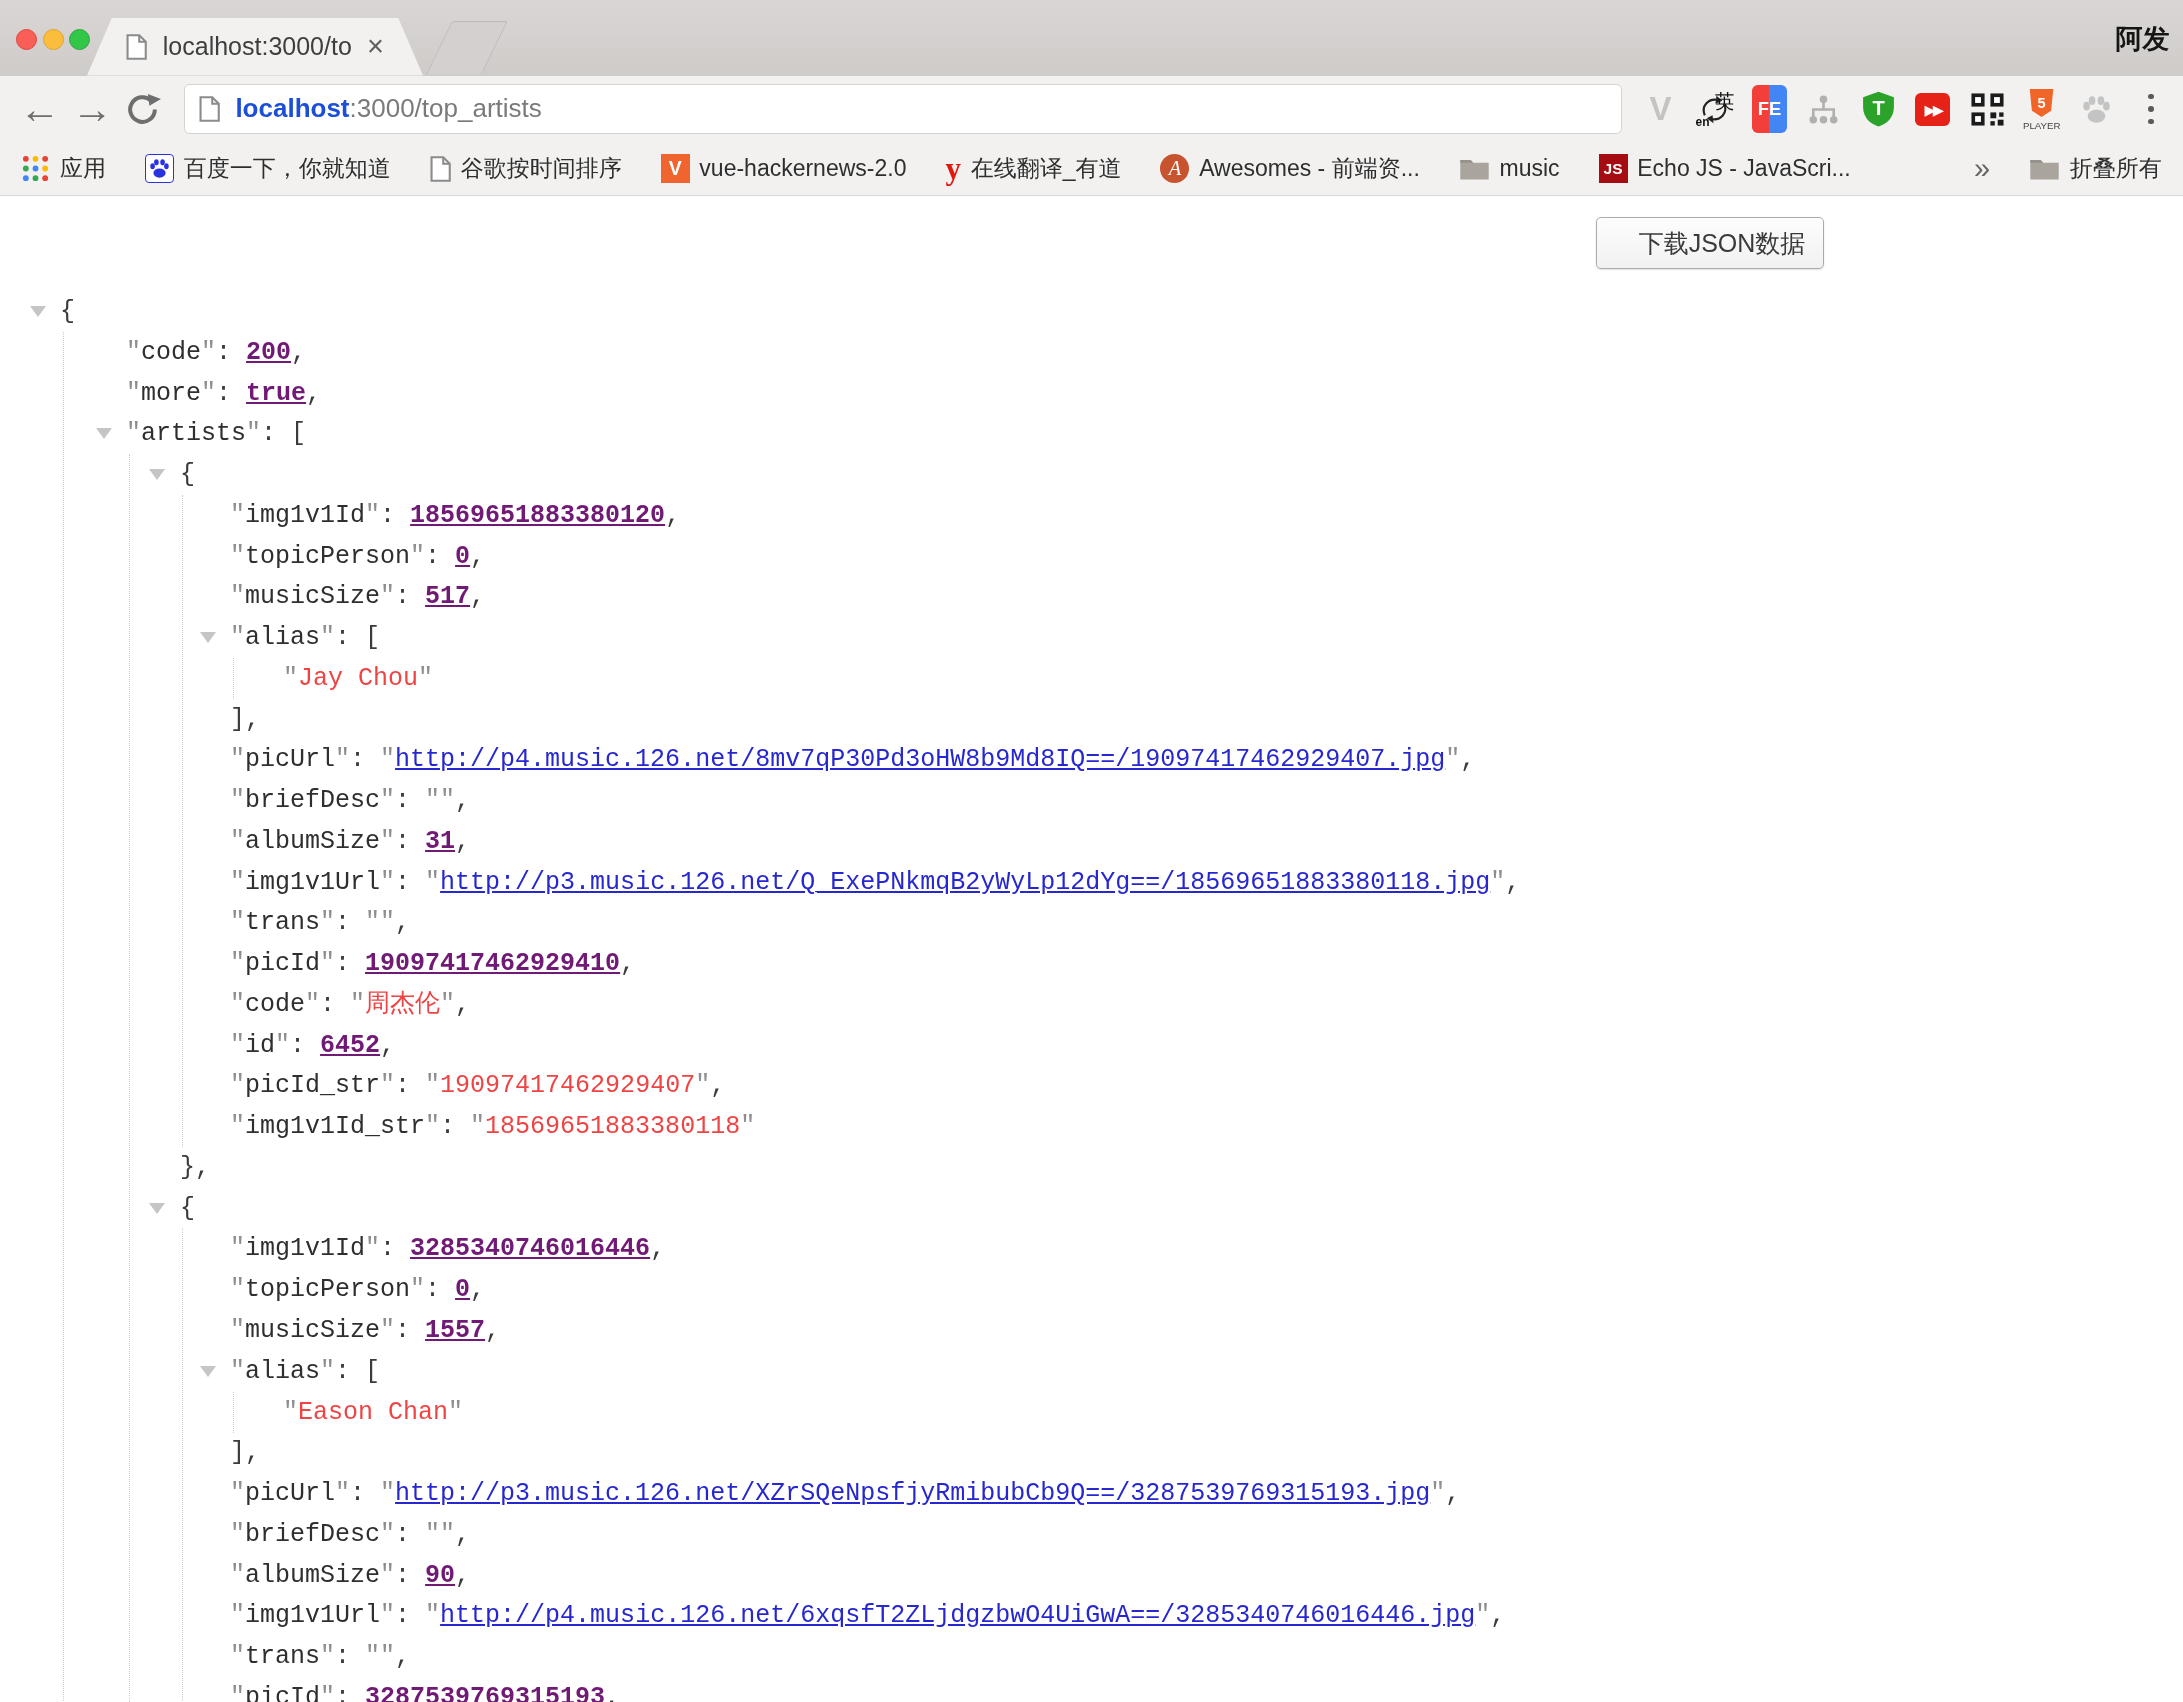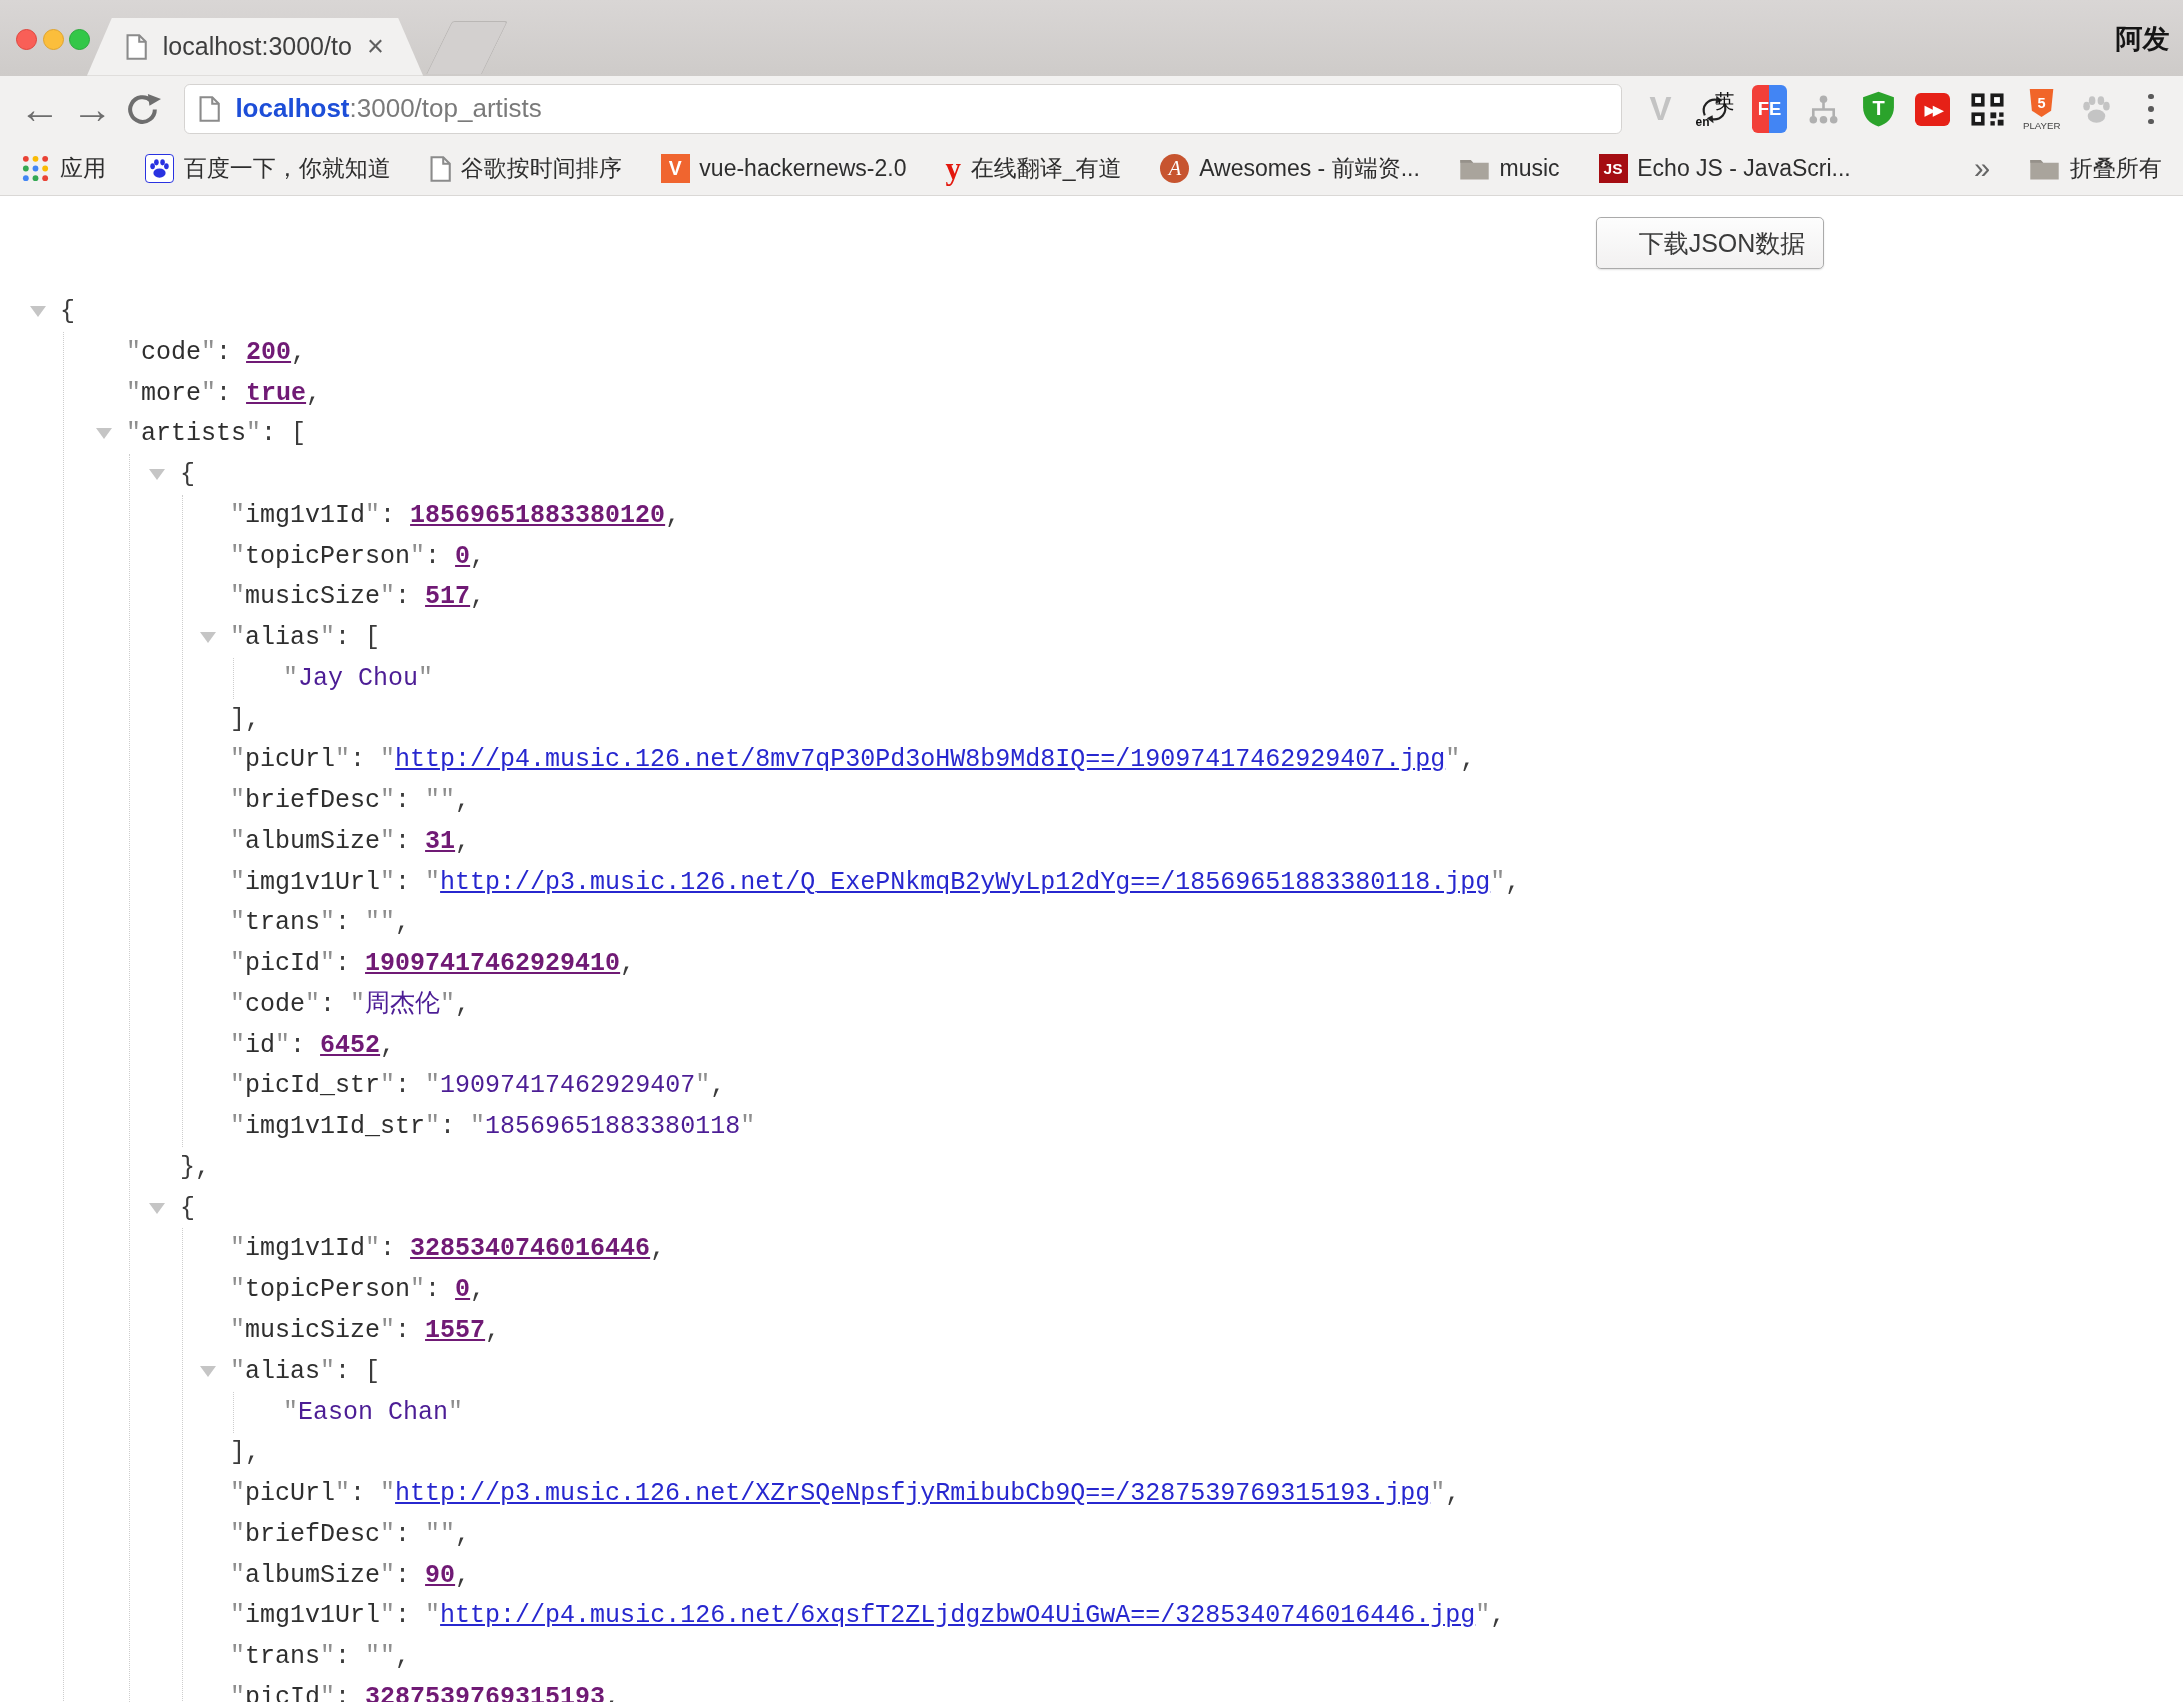--- a/index.html
+++ b/index.html
@@ -80,21 +80,21 @@
   .seg.idle{background:linear-gradient(#fdfdfd,#f4f4f4);}
 
   
   #json-root{position:absolute;left:0;top:-196px;width:2183px;height:1702px;}
   .jrow{position:absolute;left:0;right:0;height:41px;line-height:41px;white-space:pre;
     font-family:"Liberation Mono",monospace;font-size:25px;color:#3b3b3b;box-sizing:border-box;}
   .jrow .q{color:#8e8e8e;}
   .jrow .k{color:#2f2f2f;}
   .jrow .p{color:#3b3b3b;}
   .jrow .n{color:#701a75;font-weight:bold;text-decoration:underline;}
-  .jrow .s{color:#4c1d95;}
+  .jrow .s{color:#ef4444;}
   .jrow a.l{color:#2727cf;text-decoration:underline;}
   .tri{position:absolute;top:14.6px;width:0;height:0;border-left:8.7px solid transparent;
     border-right:8.7px solid transparent;border-top:11.6px solid #c5c5c5;}
   .guide{position:absolute;width:0;border-left:1.9px dotted #cdcdcd;}
 
   svg{display:block;}
 </style>
 </head>
 <body>
 

